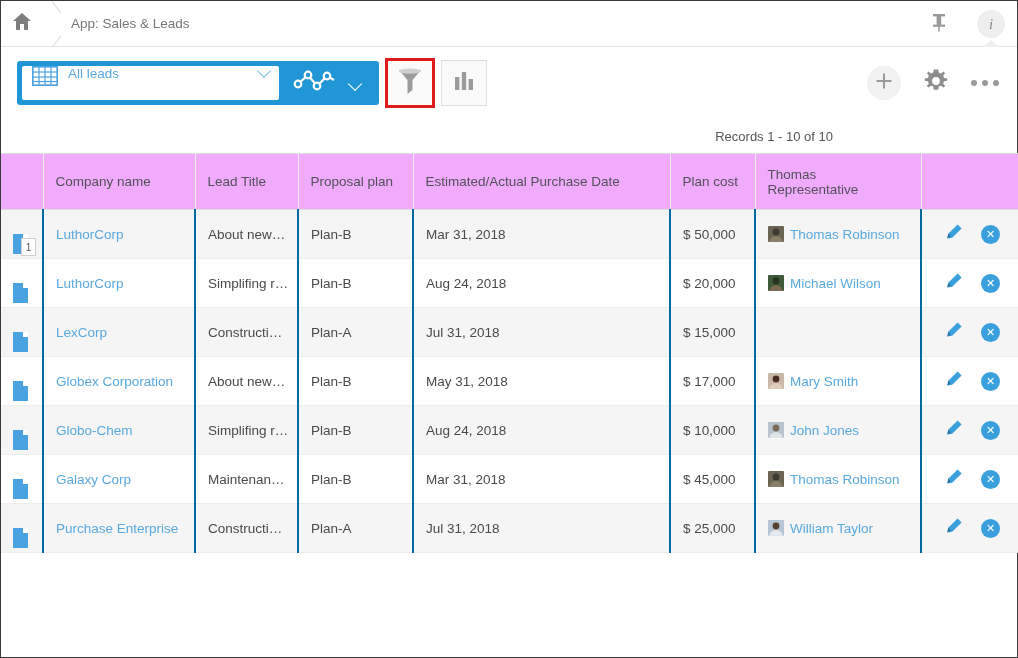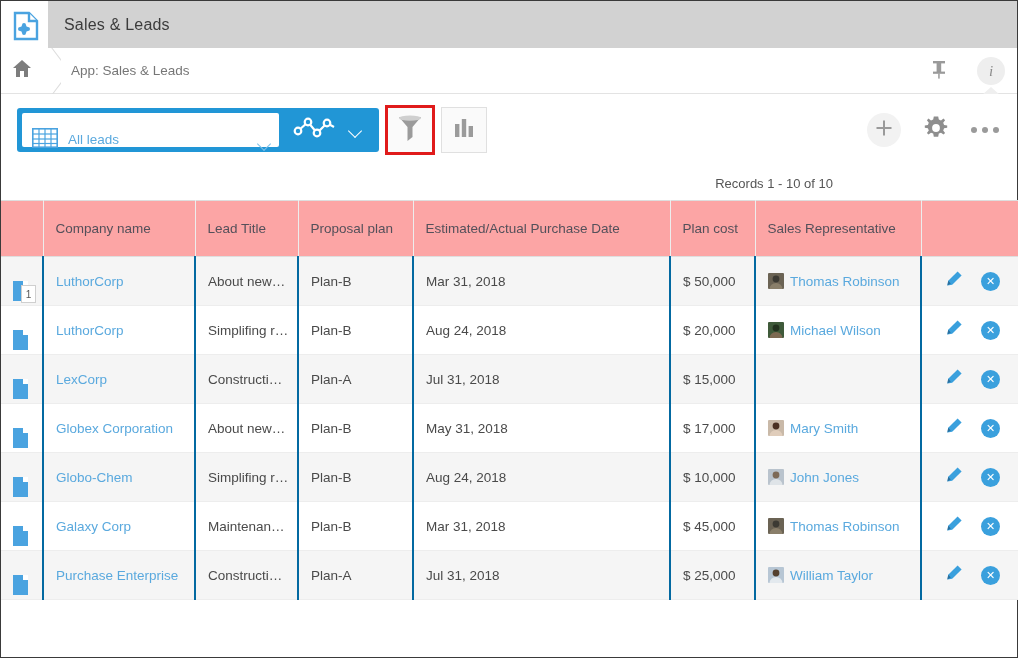--- a/index.html
+++ b/index.html
@@ -64,21 +64,21 @@
   }
   .desc-banner .txt { font-size: 13.5px; color: #4d4d4d; }
 
   
   .toolbar { height: 72px; background: #fff; position: relative; display: flex; align-items: center; padding-left: 16px; }
   .view-select {
     background: #2196d6; border-radius: 3px; height: 44px; display: flex; align-items: center;
     padding: 5px; min-width: 345px;
   }
   .view-pill {
-    background: #fff; border-radius: 2px; height: 34px; width: 257px; display: flex; align-items: flex-end;
+    background: #fff; border-radius: 2px; height: 34px; width: 257px; display: flex; align-items: flex-start;
     padding: 0 8px 0 10px;
   }
   .grid-icon { width: 26px; height: 19px; position: relative; }
   .grid-icon svg { display: block; }
   .view-label { flex: 1; font-size: 13.5px; color: #5aa9de; padding-left: 10px; }
   .chev { width: 13px; height: 8px; position: relative; }
   .chev::before {
     content: ""; position: absolute; left: 1px; top: 0; width: 9px; height: 9px;
     border-right: 1.6px solid #7fc0e8; border-bottom: 1.6px solid #7fc0e8; transform: rotate(45deg);
   }
@@ -102,21 +102,21 @@
 
   
   .records-row { height: 34px; display: flex; align-items: center; justify-content: flex-end; padding-right: 184px; padding-left: 16px; }
   .records-row .txt { font-size: 13px; color: #555; }
 
   
   table.grid { width: 100%; border-collapse: collapse; table-layout: fixed; }
   table.grid thead th {
     height: 56px; font-weight: normal; font-size: 13.5px; color: #54505a; text-align: left;
     padding: 0 12px; border-top: 1px solid #dedede; border-bottom: 1px solid #dedede;
-    border-right: 1px solid #ededed; background: #fca5a5; vertical-align: middle;
+    border-right: 1px solid #ededed; background: #f0abfc; vertical-align: middle;
   }
   table.grid thead th.c0 { border-right: 1px solid #ededed; }
   table.grid thead th.last { border-right: none; }
   table.grid tbody td {
     height: 49px; font-size: 13.5px; color: #4a4a4a; padding: 0 12px;
     border-bottom: 1px solid #ededed; border-right: 2px solid #0369a1; vertical-align: middle;
     white-space: nowrap; overflow: hidden;
   }
   table.grid tbody td.last { border-right: none; }
   table.grid tbody tr.odd td { background: #f5f5f5; }
@@ -151,34 +151,20 @@
     display: flex; align-items: center; justify-content: center;
     color: #fff; font-size: 11px; line-height: 1;
   }
   .cost { white-space: nowrap; margin-top: 8px; }
 </style>
 </head>
 <body>
 
 <div class="app">
 
-  <div class="titlebar">
-    <div class="app-icon-box">
-      <span class="doc-icon">
-        <svg width="26" height="30" viewBox="0 0 26 30">
-          <path d="M2 2 h14 l8 8 v18 h-22 z" fill="#ffffff" stroke="#4aa3e0" stroke-width="2.4"></path>
-          <path d="M16 2 v8 h8" fill="#ffffff" stroke="#4aa3e0" stroke-width="2.4"></path>
-          <path d="M11 12 a2 2 0 0 1 2 2 a2 2 0 0 0 2 2 a2 2 0 0 1 0 4 a2 2 0 0 0 -2 2 a2 2 0 0 1 -4 0 a2 2 0 0 0 -2 -2 a2 2 0 0 1 0 -4 a2 2 0 0 0 2 -2 a2 2 0 0 1 2 -2 z" fill="#4aa3e0"></path>
-        </svg>
-      </span>
-    </div>
-    <div class="title-strip">
-      <span class="title">Sales &amp; Leads</span>
-    </div>
-  </div>
 
   <div class="breadcrumb">
     <div class="home-cell">
       <span>
         <svg width="20" height="19" viewBox="0 0 20 19">
           <path d="M10 1 L19 9 h-3 v9 h-4 v-6 h-4 v6 h-4 v-9 h-3 z" fill="#7d7d7d"></path>
         </svg>
       </span>
     </div>
     <div class="chev-sep"></div>
@@ -296,21 +282,21 @@
         <col class="col-act">
     </colgroup>
     <thead>
       <tr>
         <th class="c0"></th>
         <th>Company name</th>
         <th>Lead Title</th>
         <th>Proposal plan</th>
         <th>Estimated/Actual Purchase Date</th>
         <th>Plan cost</th>
-        <th>Sales Representative</th>
+        <th>Thomas Representative</th>
         <th class="last"></th>
       </tr>
     </thead>
     <tbody id="tbody">
         <tr class="odd">
           <td><span class="row-doc"><span class="blue"></span><span class="corner"></span><span class="badge">1</span></span></td>
           <td><span class="link">LuthorCorp</span></td>
           <td>About new…</td>
           <td>Plan-B</td>
           <td>Mar 31, 2018</td>

